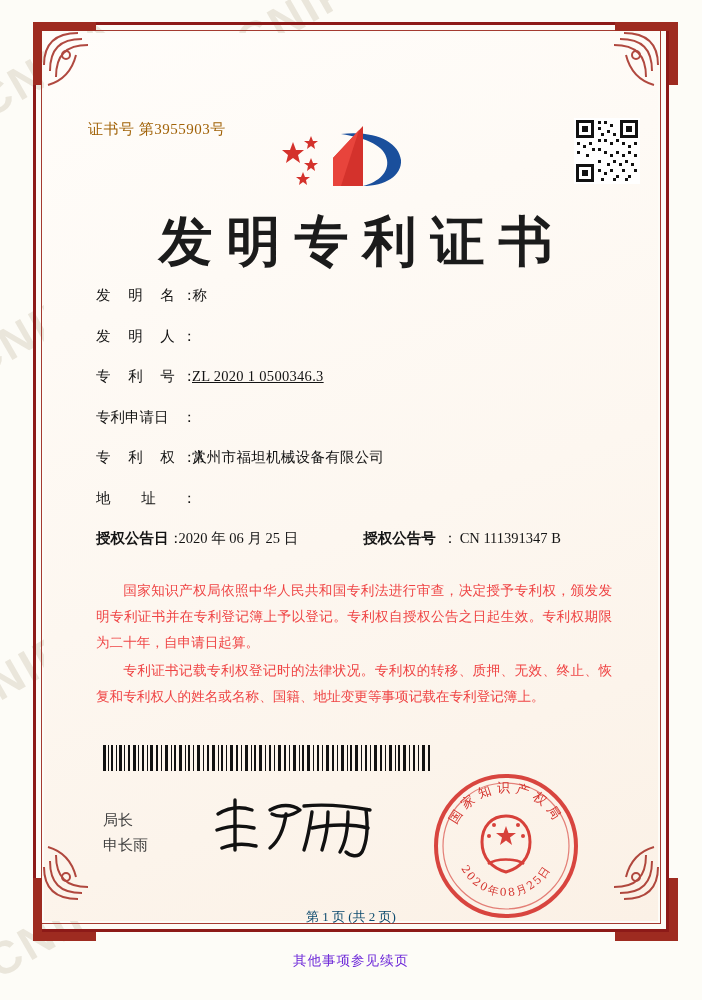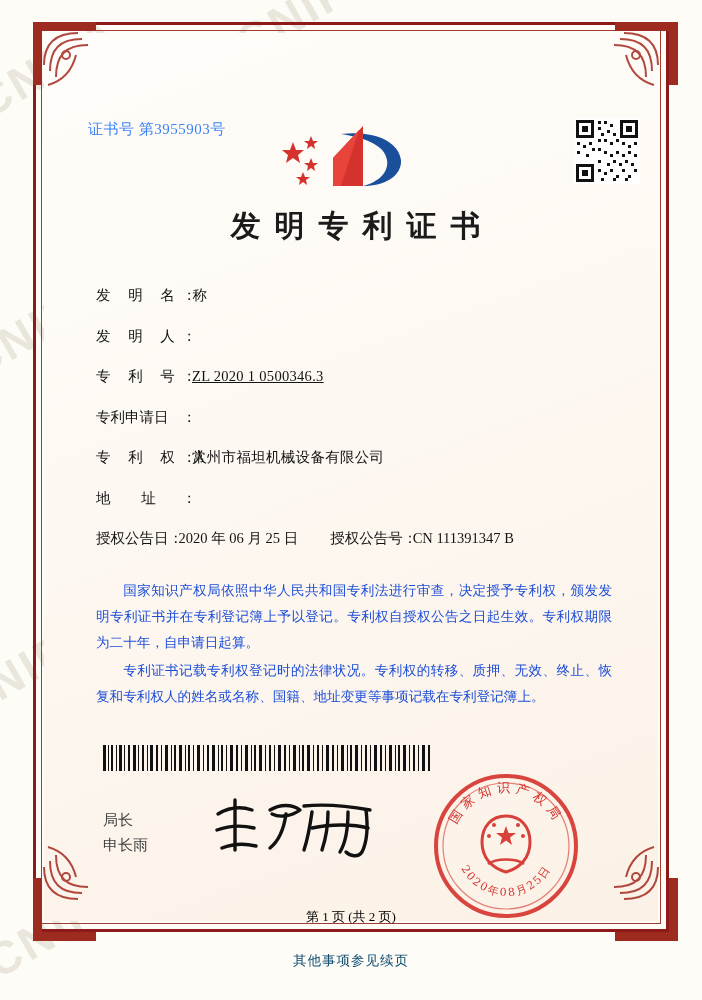--- a/index.html
+++ b/index.html
@@ -89,21 +89,21 @@
     left: 44px; top: 33px;
     width: 614px; height: 888px;
     background: linear-gradient(160deg,#fffdfa 0%,#fdf7f0 55%,#fbf1e6 100%);
   }
 
   
   .cert-no {
     position: absolute;
     left: 88px; top: 120px;
     font-size: 15px;
-    color: #3b82f6;
+    color: #a16207;
     letter-spacing: .5px;
     text-align: right;
   }
   .qr {
     position: absolute;
     right: 62px; top: 118px;
     width: 66px; height: 66px;
   }
 
   .logo {
@@ -113,21 +113,21 @@
     transform: translateX(-50%);
     width: 160px;
     height: 72px;
   }
 
   .main-title {
     position: absolute;
     left: 0; right: 0;
     top: 206px;
     text-align: center;
-    font-size: 30px;
+    font-size: 54px;
     letter-spacing: 14px;
     color: #1b1b1b;
     font-family: "DejaVu Serif", "Liberation Serif", serif;
     font-weight: bold;
     text-indent: 14px;
     padding-left: 9px;
   }
 
   
   .fields {
@@ -150,32 +150,32 @@
     white-space: nowrap;
   }
   .label.sp  { letter-spacing: 7px; }
   .label.sp2 { letter-spacing: 13.5px; }
   .colon { width: 10px; flex: none; }
   .value { flex: 1; letter-spacing: .3px; }
   .value.mono { font-family: "Liberation Serif", serif; text-decoration: underline; }
 
   .row-split { display: flex; }
   .row-split .half { display: flex; align-items: baseline; }
-  .row-split .half.second { margin-left: 32px; }
-  .row-split .label-s { white-space: nowrap; }
+  .row-split .half.second { margin-left: 65px; gap: 7px; }
+  .row-split .label-s { white-space: nowrap; font-weight: bold; }
 
   
   .paras {
     position: absolute;
     left: 96px;
     top: 578px;
     width: 516px;
     font-size: 13.6px;
     line-height: 26px;
-    color: #1d4ed8;
+    color: #ef4444;
     text-align: justify;
   }
   .paras p { margin: 0 0 2px 0; text-indent: 2em; }
 
   
   .barcode {
     position: absolute;
     left: 103px;
     top: 745px;
     width: 330px;
@@ -211,29 +211,29 @@
     height: 148px;
   }
 
   
   .page-foot {
     position: absolute;
     left: 0; right: 0;
     top: 908px;
     text-align: center;
     font-size: 13px;
-    color: #000000;
+    color: #0c4a6e;
   }
   .note-foot {
     position: absolute;
     left: 0; right: 0;
     top: 952px;
     text-align: center;
     font-size: 13.5px;
-    color: #0c4a6e;
+    color: #6d28d9;
     letter-spacing: 1px;
   }
 </style>
 </head>
 <body>
 
 <div class="watermark-layer">
   <div class="wm" style="left:-30px;  top:40px;">CNIPA</div>
   <div class="wm" style="left:230px;  top:-20px;">CNIPA</div>
   <div class="wm" style="left:500px;  top:60px;">CNIPA</div>

